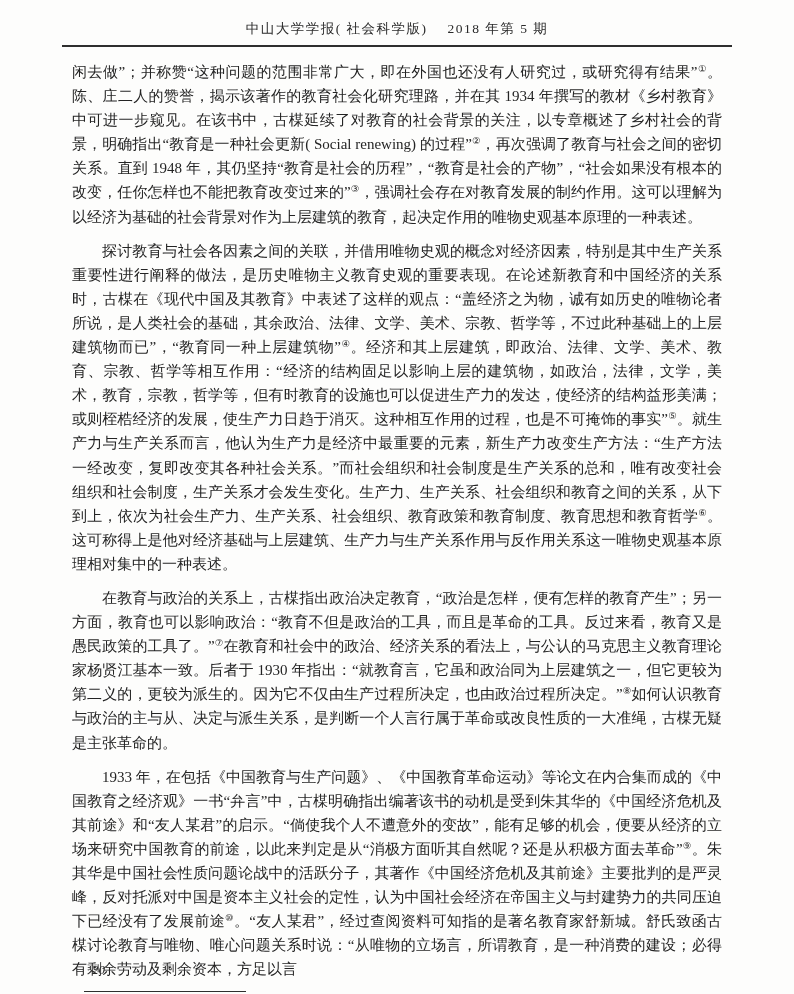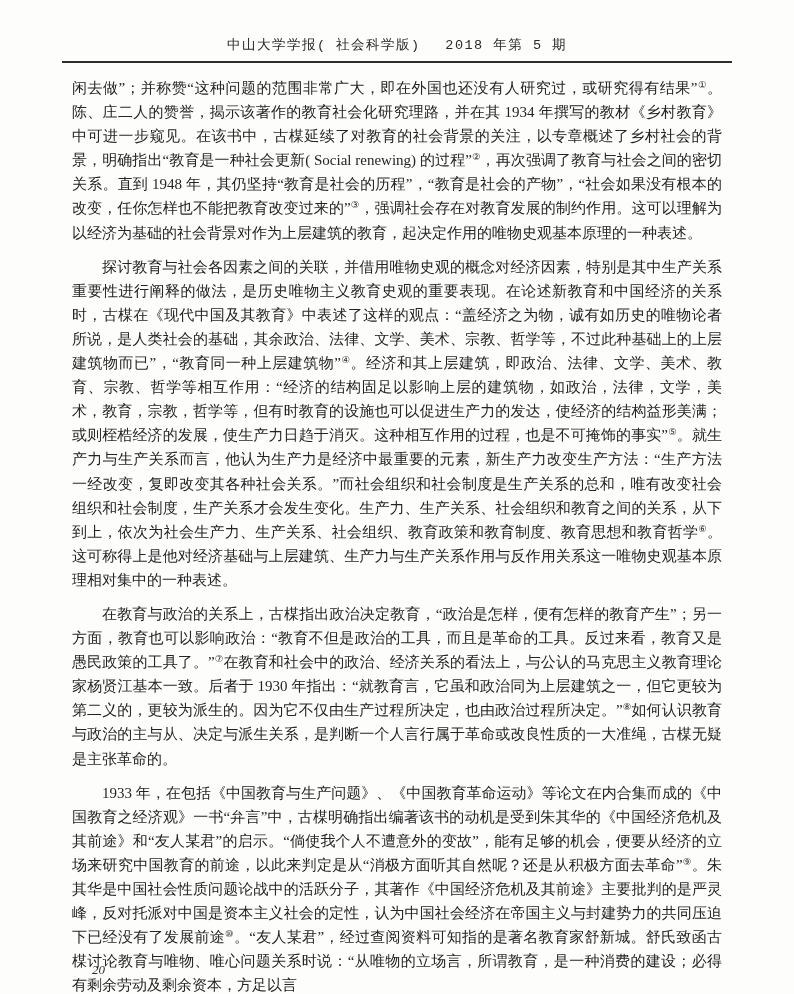--- a/index.html
+++ b/index.html
@@ -6,26 +6,25 @@
   .page {
     position:relative;
     width:794px; height:994px;
     background:#fdfdfc;
     box-sizing:border-box;
     overflow:hidden;
     font-family:"Liberation Serif","DejaVu Serif",serif;
     color:#222222;
   }
   .running-head {
-    padding-top:36px;
+    padding-top:20px;
     text-align:center;
     font-size:13.5px;
     letter-spacing:1.5px;
     color:#2a2a2a;
-    font-family:Liberation Mono, monospace;
   }
   .header-rule {
     width:670px;
     margin:7px auto 0 auto;
     border-top:2px solid #2e2e2e;
     height:0;
   }
   .content { width:670px; margin:13px auto 0 auto; }
   .body-text p {
     margin:10px;

